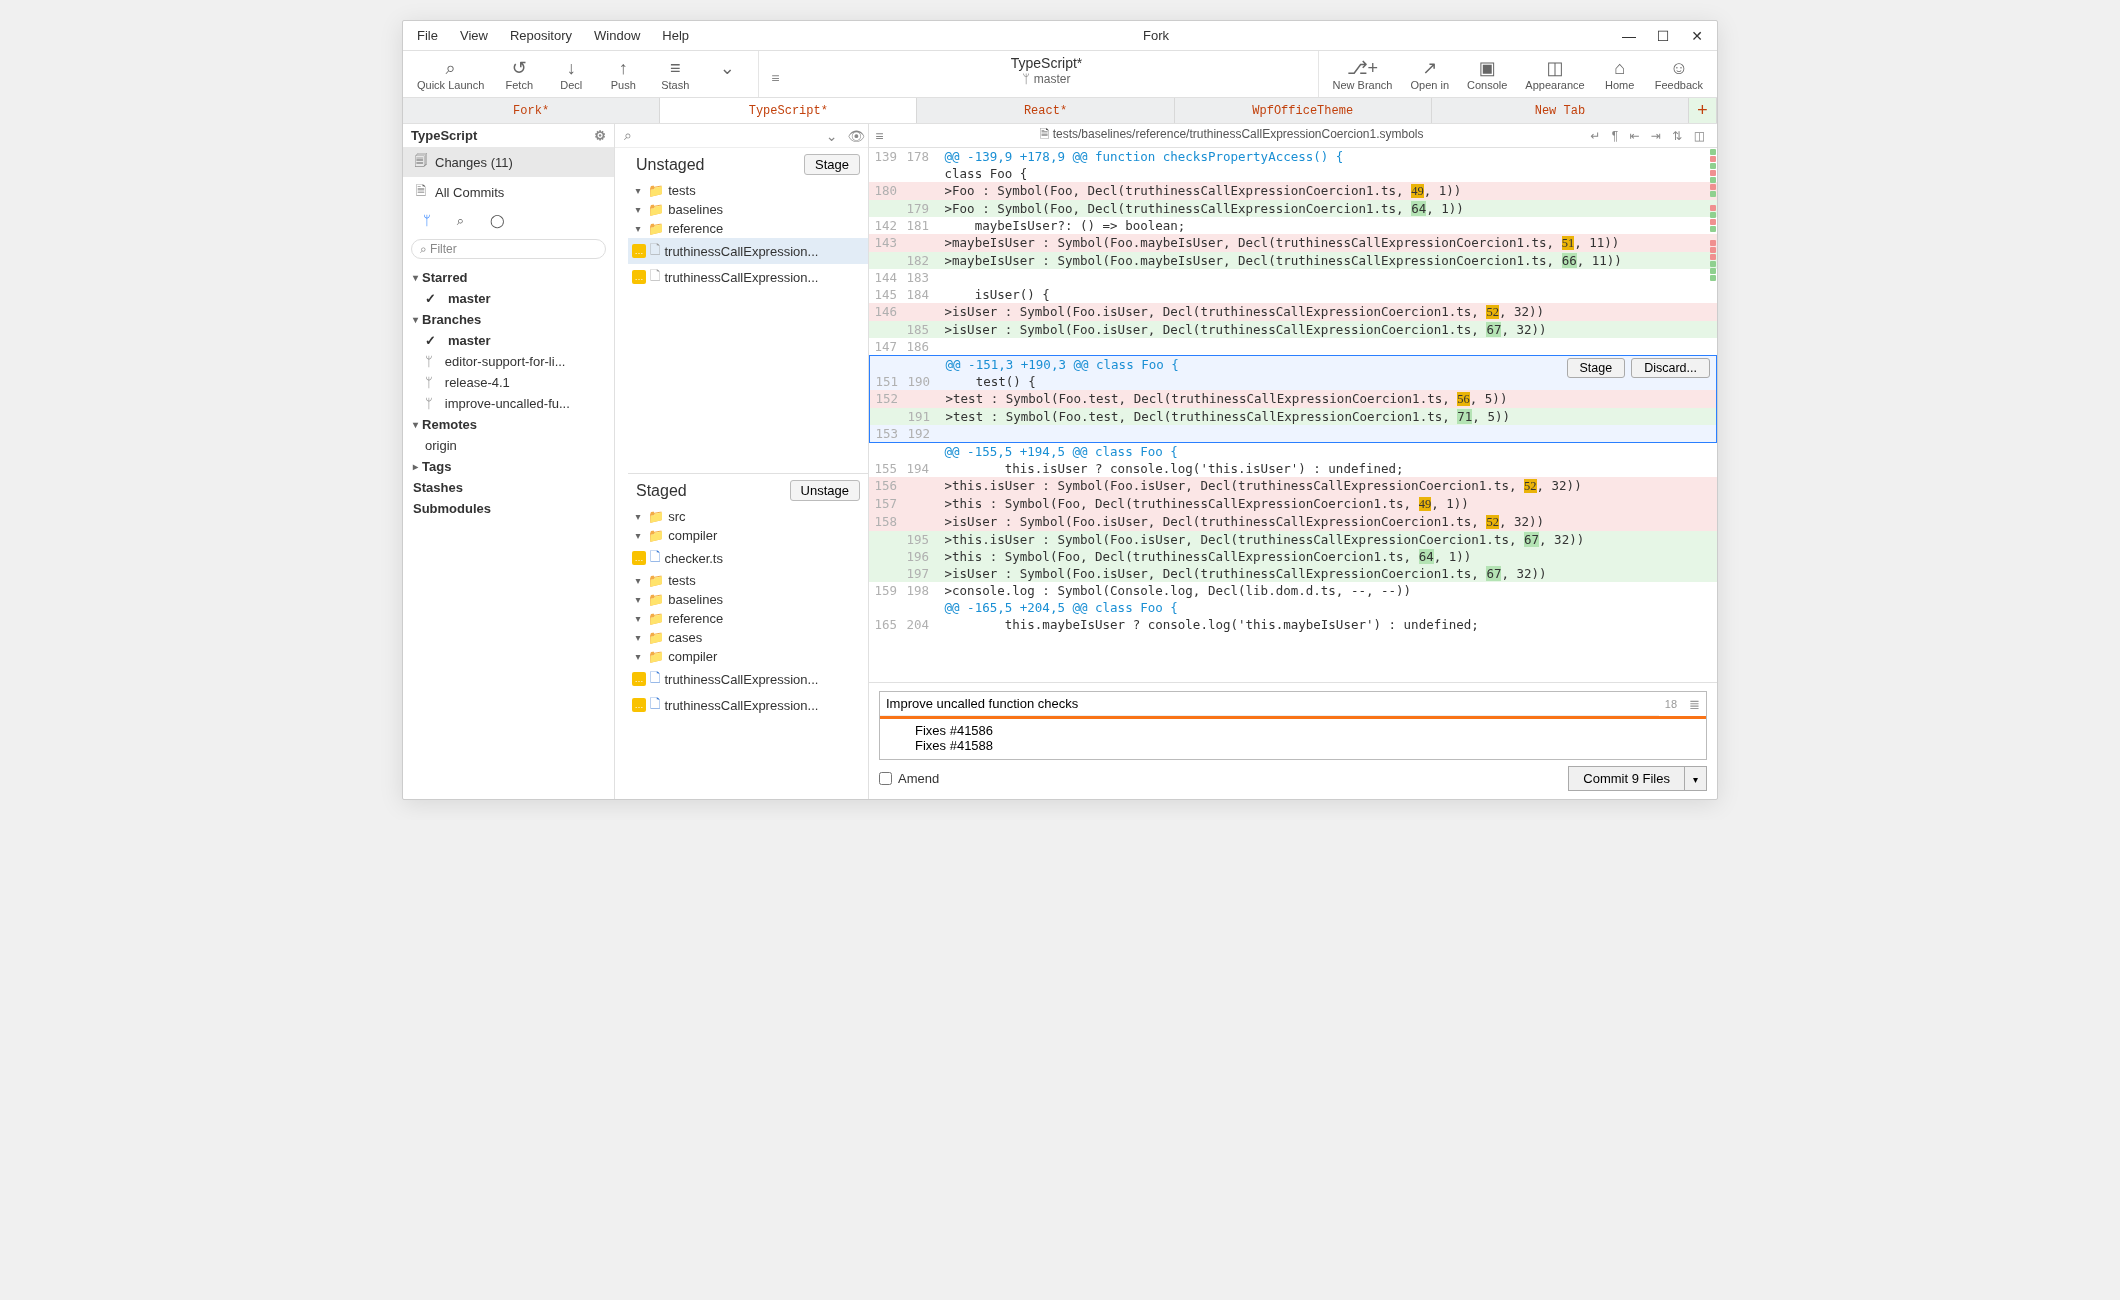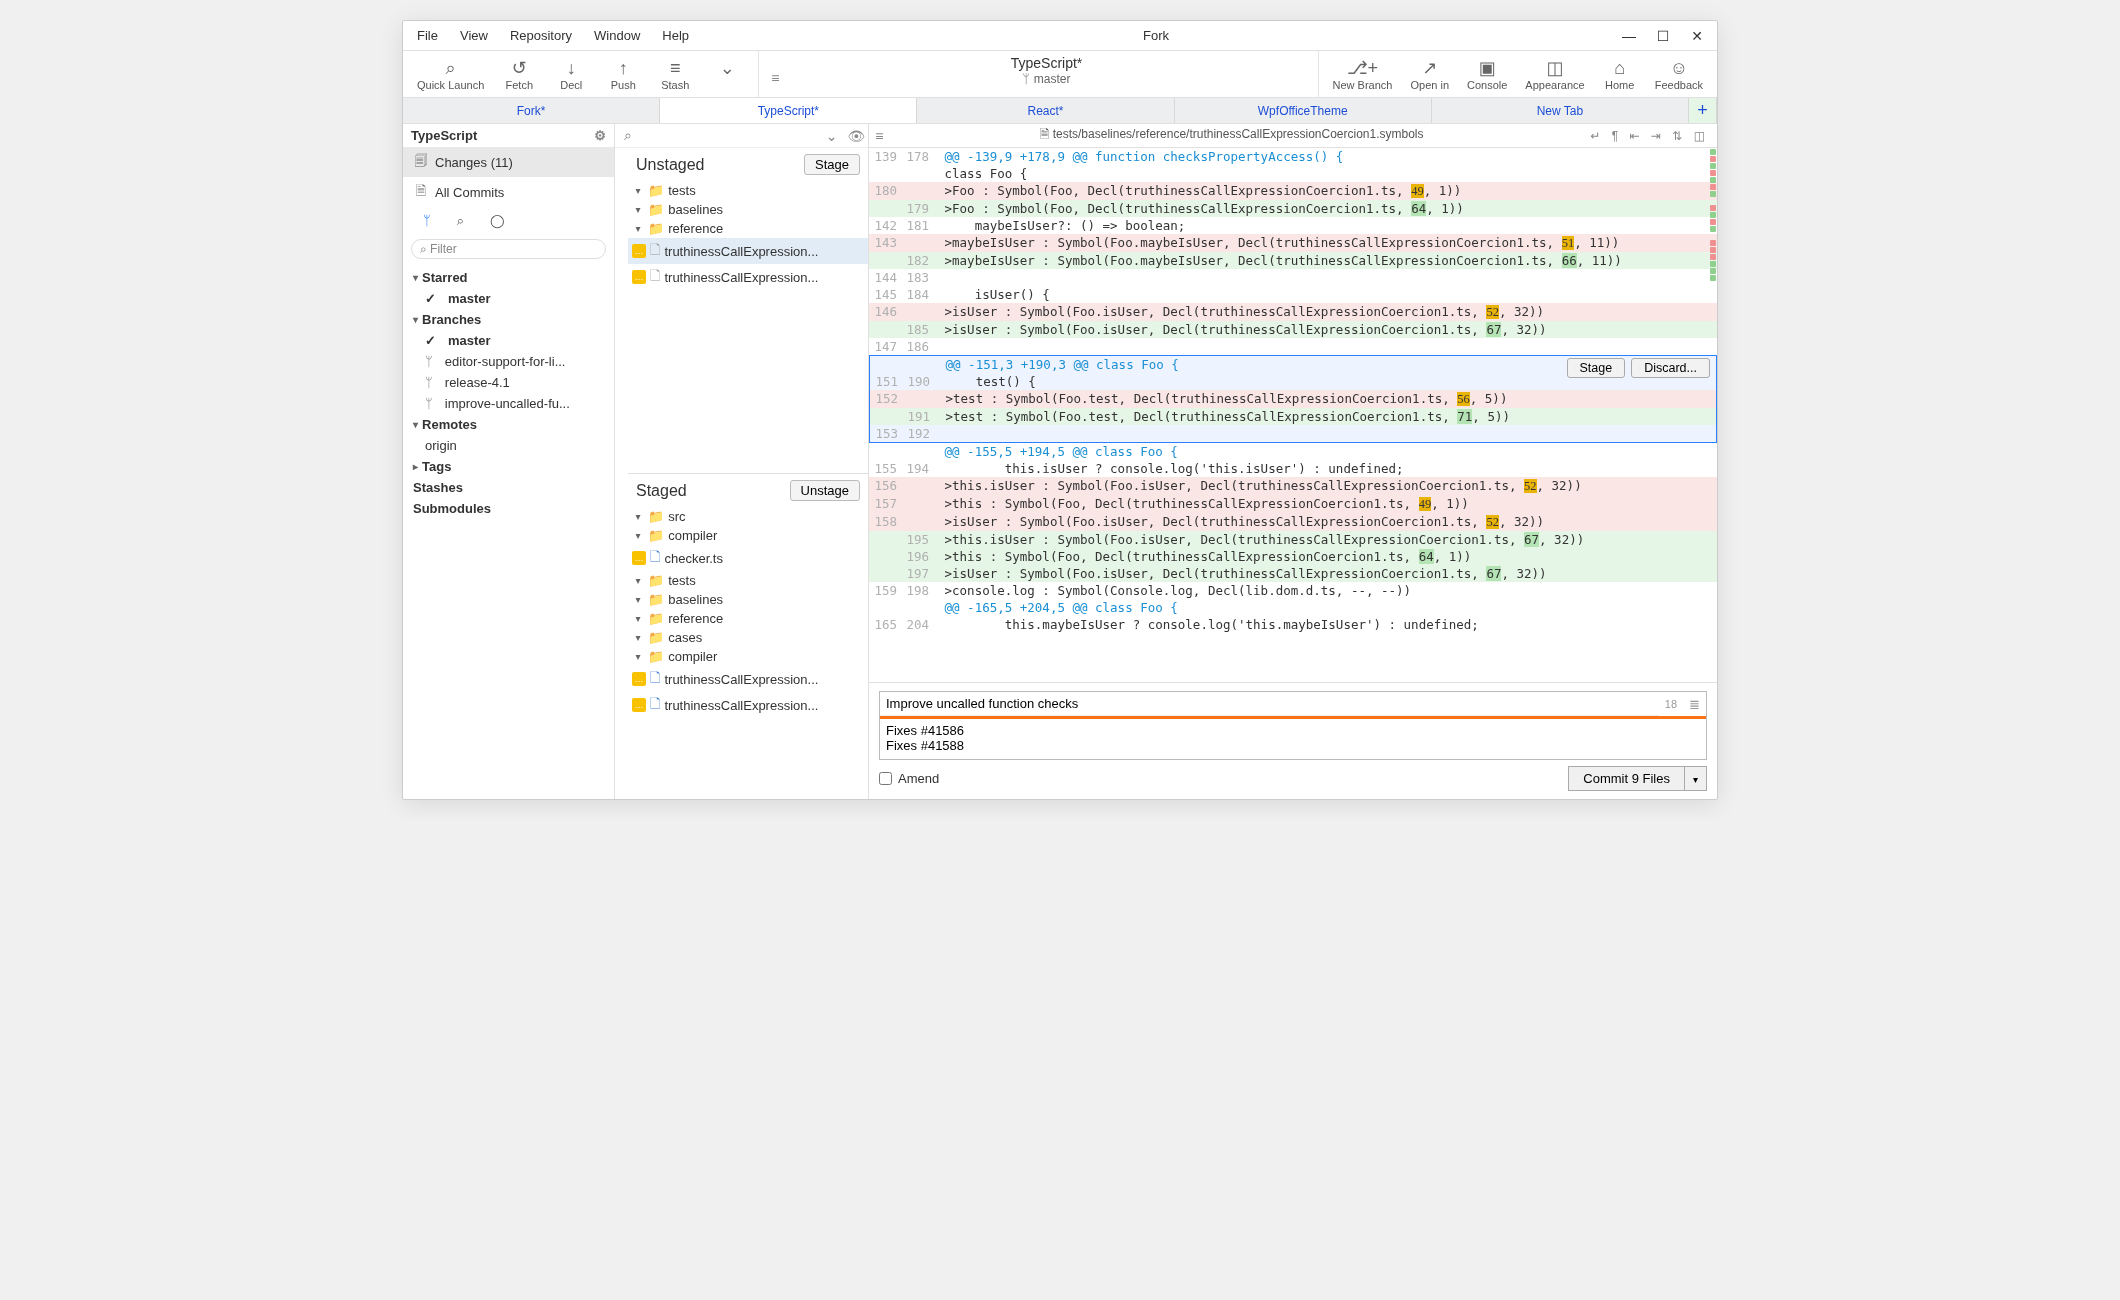--- a/index.html
+++ b/index.html
@@ -20,21 +20,21 @@
 .tbgroup-center { flex:1; text-align:center; padding:4px 8px; border-left:1px solid #e5e5e5; border-right:1px solid #e5e5e5; }
 .tbgroup-right { display:flex; gap:6px; padding:4px 8px; }
 .tbitem { display:flex; flex-direction:column; align-items:center; min-width:46px; padding:2px 6px; font-size:11px; color:#555; }
 .tbitem .ic { height:22px; display:flex; align-items:center; justify-content:center; font-size:18px; color:#666;}
 .repo-title { font-size:14px; font-weight:500; }
 .repo-branch { font-size:12px; color:#666; display:inline-flex; align-items:center; gap:4px; }
 .hamburger-ico { align-self:flex-end; color:#888; font-size:14px; padding:0 4px;}
 
 
 .tabbar { height:26px; display:flex; border-bottom:1px solid #e0e0e0; background:#edeeef; }
-.tab { flex:1; max-width:260px; border-right:1px solid #d8d8d8; display:flex; align-items:center; justify-content:center; font-size:12px; color:#1d4ed8; background:#edeeef;}
+.tab { flex:1; max-width:260px; border-right:1px solid #d8d8d8; display:flex; align-items:center; justify-content:center; font-size:12px; color:#c2410c; background:#edeeef;font-family:Liberation Mono, monospace;}
 .tab.active { background:#fff; }
 .tab.add { flex:0 0 28px; font-size:18px; }
 
 
 .main { flex:1; display:flex; overflow:hidden; }
 .sidebar { width:212px; border-right:1px solid #e0e0e0; overflow:auto; }
 .section-hdr { display:flex; align-items:center; justify-content:space-between; padding:4px 8px; font-weight:600; }
 .section-hdr .gear { color:#888; }
 .sb-row { display:flex; align-items:center; gap:6px; padding:4px 10px; font-size:13px;}
 .sb-row.sel { background:#e8e8e8;}
@@ -88,21 +88,21 @@
 .mm { width:6px; height:6px; margin:1px auto; border-radius:1px;}
 .mm.r{background:#f09090;} .mm.g{background:#8fd08f;}
 
 
 .commitarea { border-top:1px solid #e0e0e0; padding:8px 10px; display:flex; flex-direction:column; gap:6px;}
 .commitbox { border:1px solid #bbb; display:flex; flex-direction:column; }
 .commitbox .subject { border:none; border-bottom:1px solid #eee; padding:4px 6px; font-size:13px; outline:none;}
 .commitbox .subjectwrap { display:flex; align-items:center; border-bottom:3px solid #f97316;}
 .commitbox .subjectwrap .cnt{ padding:0 6px; color:#999; font-size:11px;}
 .commitbox .subjectwrap .listic{ padding:0 6px; color:#999;}
-.commitbox textarea { border:none; resize:none; padding:4px 6px; font-size:13px; height:40px; outline:none; font-family:inherit;}
+.commitbox textarea { border:none; resize:none; padding:4px 6px; font-size:13px; height:40px; outline:none; font-family:inherit;margin-left:29px;}
 .commit-row { display:flex; align-items:center; justify-content:space-between;}
 .commit-row label { display:flex; align-items:center; gap:6px; font-size:13px;}
 .commit-row .btnwrap { display:flex; }
 .commit-row .commitbtn { background:#f0f0f0; border:1px solid #aaa; padding:4px 14px; font-size:13px;}
 .commit-row .dd { background:#f0f0f0; border:1px solid #aaa; border-left:none; padding:4px 8px;}
 
 .tri-down::before{content:"▾"; font-size:10px;}
 </style>
 </head>
 <body>

